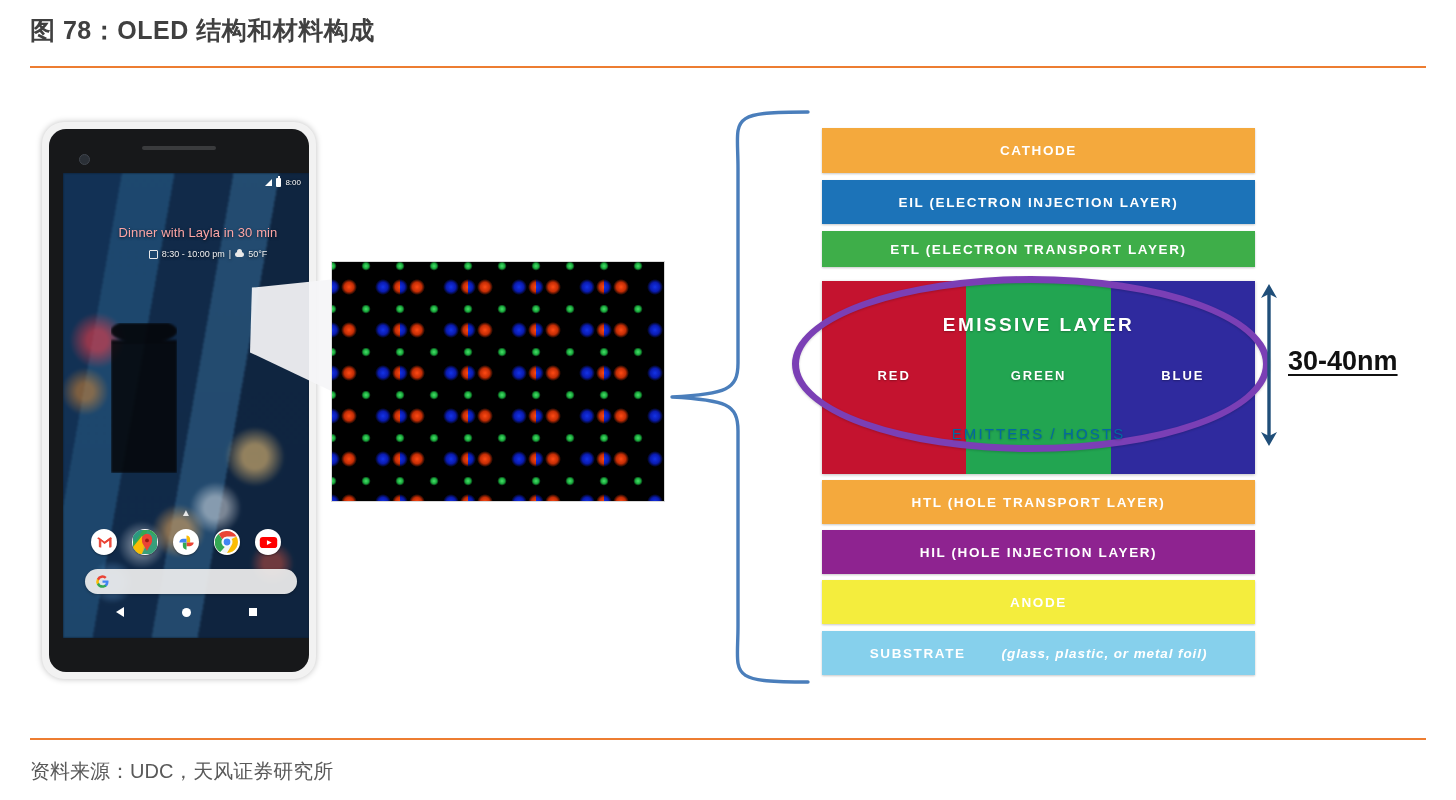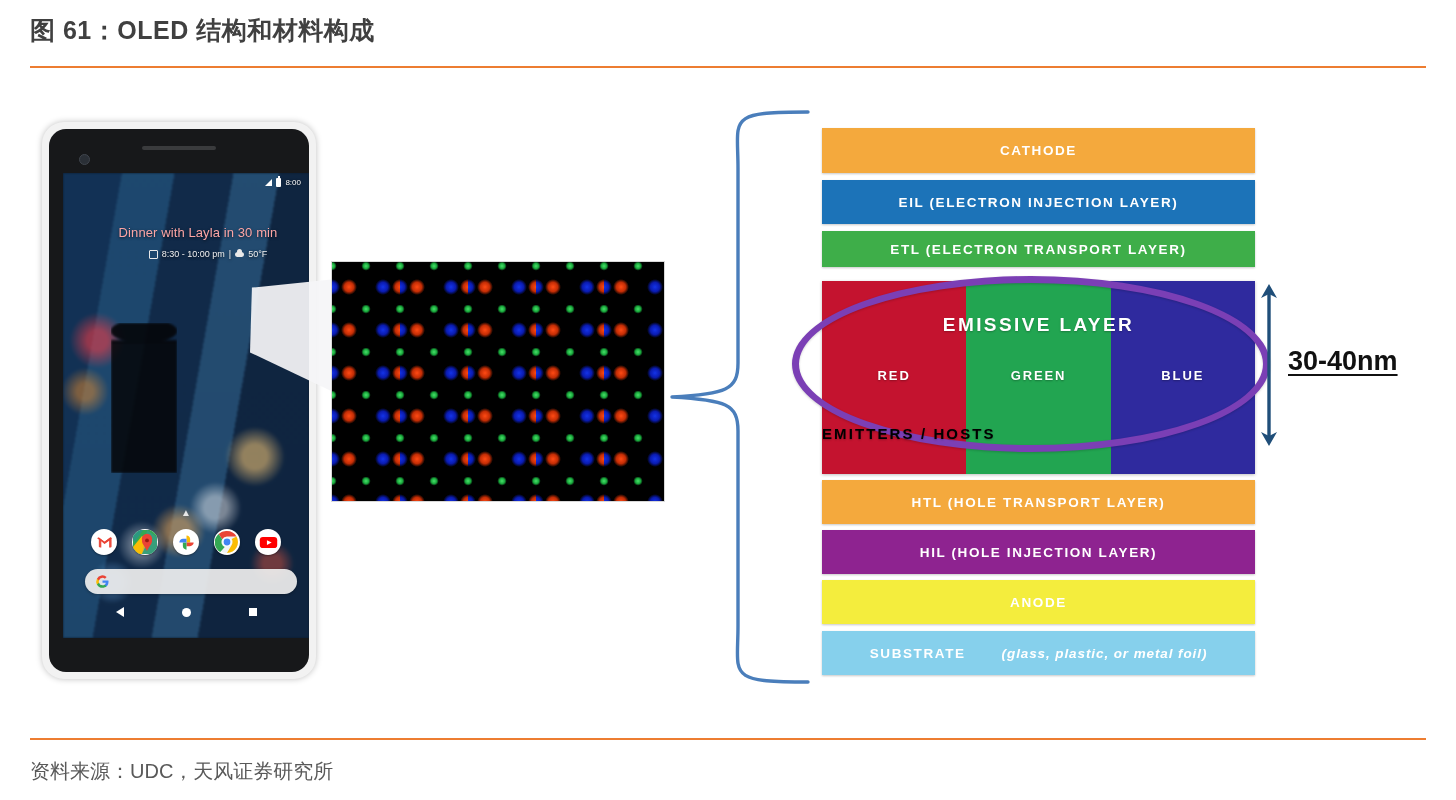--- a/index.html
+++ b/index.html
@@ -299,22 +299,23 @@
     color: #ffffff;
     font-size: 19px; font-weight: bold;
     letter-spacing: 2.4px;
     white-space: nowrap;
     text-shadow: 0 1px 2px rgba(0,0,0,0.25);
     z-index: 3;
   }
   #emissive-footer {
     position: absolute;
     left: 0; right: 0; bottom: 32px;
-    color: #000000;
-    font-size: 15px; font-weight: bold;
+    text-align: center;
+    color: #0369a1;
+    font-size: 15px; font-weight: normal;
     letter-spacing: 2.1px;
     white-space: nowrap;
     text-shadow: 0 1px 2px rgba(0,0,0,0.25);
     z-index: 3;
   }
   .sub-label {
     position: absolute;
     left: 0; right: 0; top: 87px;
     text-align: center;
     color: #ffffff;
@@ -349,21 +350,21 @@
     font-weight: bold;
     color: #111111;
     text-decoration: underline;
     text-underline-offset: 4px;
     white-space: nowrap;
   }
 </style>
 </head>
 <body>
 
-<div id="figure-title">图 61：OLED 结构和材料构成</div>
+<div id="figure-title">图 78：OLED 结构和材料构成</div>
 <div id="title-rule"></div>
 
 <div id="phone">
   <div id="phone-body">
     <div id="phone-earpiece"></div>
     <div id="phone-camera"></div>
 
     <div id="phone-screen">
       <div id="wallpaper"></div>
       <div id="wallpaper-silhouette"></div>

